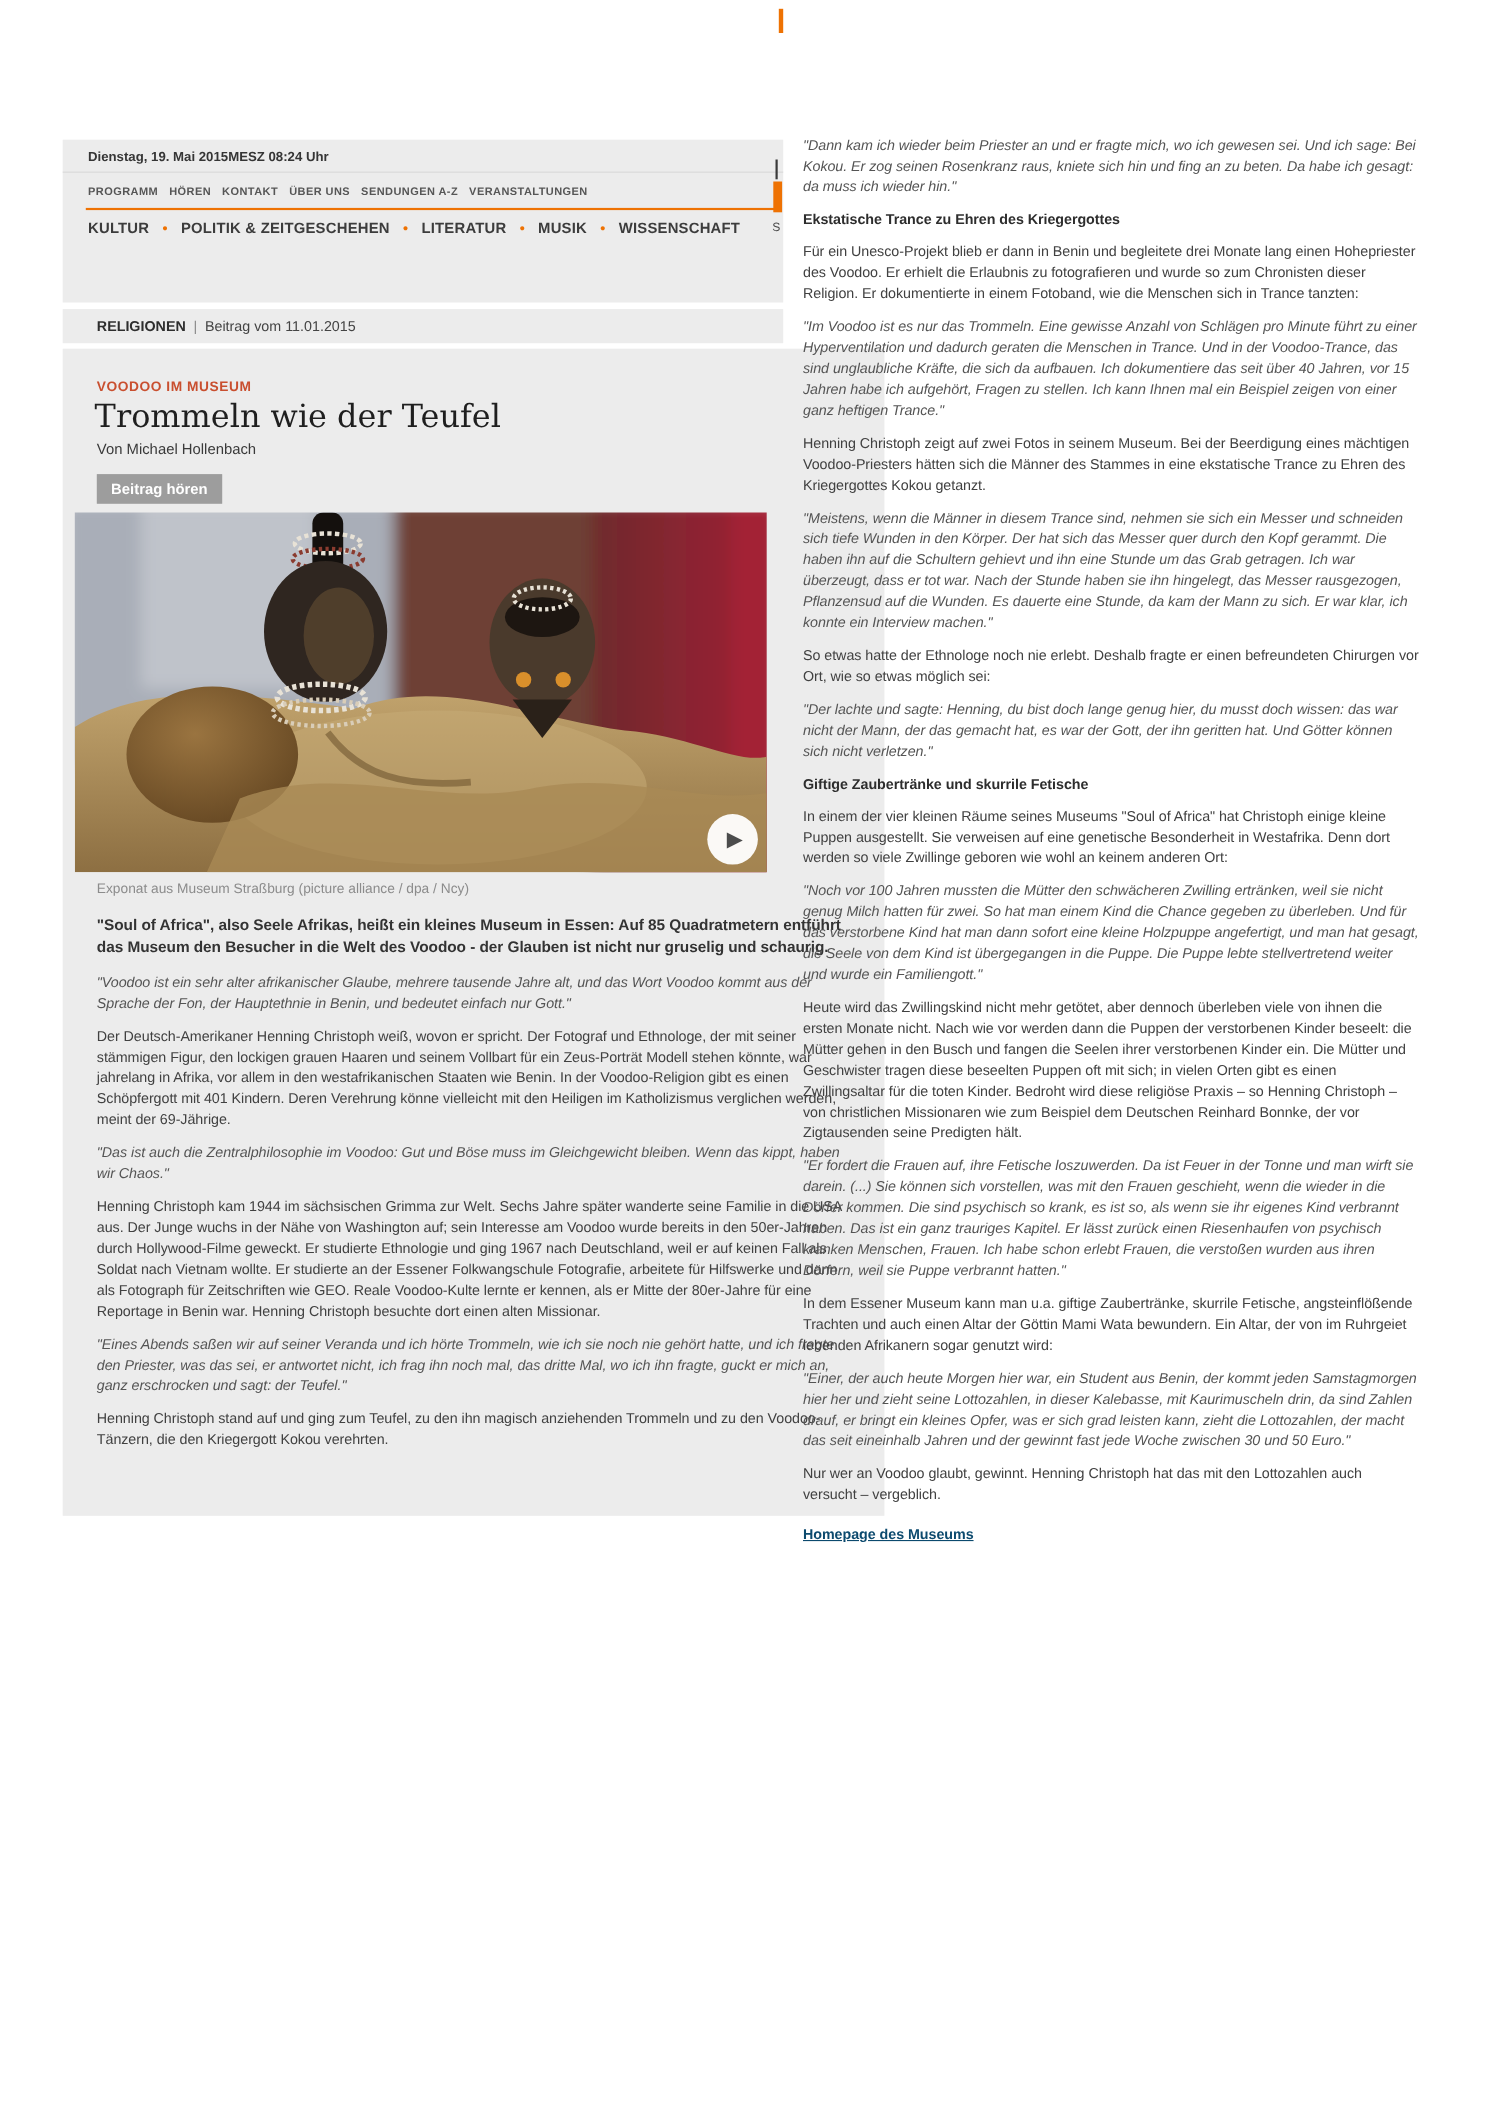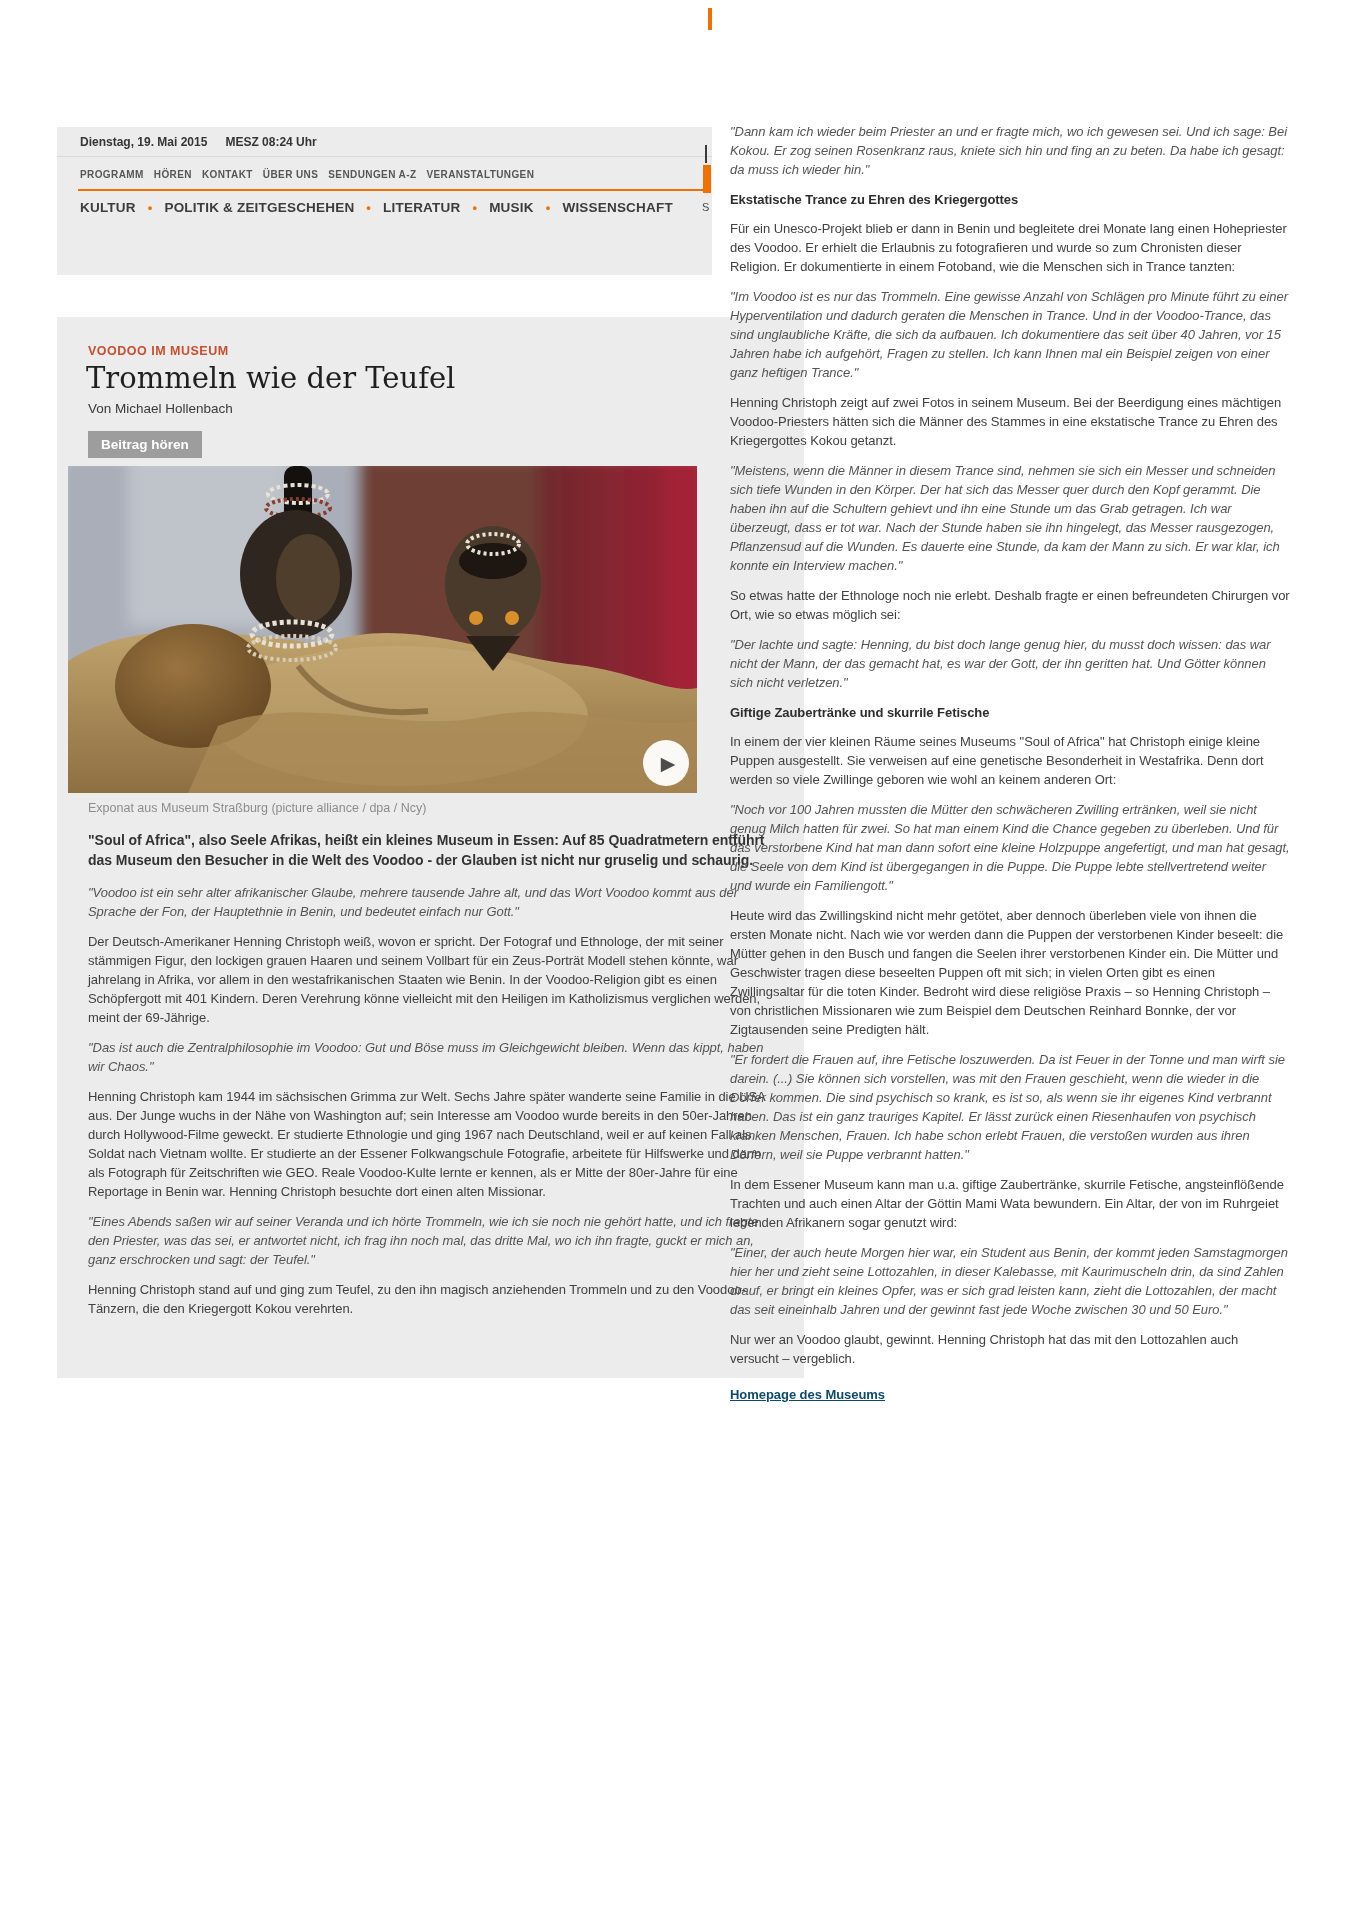--- a/index.html
+++ b/index.html
@@ -2,21 +2,21 @@
 <html lang="de"><head>
 <meta charset="utf-8">
 <style>
   html,body{margin:0;padding:0;background:#fff;}
   .canvas{position:relative;width:1357px;height:1920px;background:#ffffff;overflow:hidden;
           font-family:"Liberation Sans",sans-serif;}
 
   
   .box-header{position:absolute;left:57px;top:127px;width:655px;height:148px;background:#ececec;box-sizing:border-box;}
   .date-bar{padding:8px 0 7px 23px;border-bottom:1px solid #d9d9d9;font-size:12px;font-weight:bold;color:#353535;}
-  .date-bar .time{margin-left:18px;}
+  .date-bar .time{}
   .logo{display:inline-block;margin:5px 0 0 21px;background:#ee7203;color:#ffffff;font-weight:bold;
         font-size:22px;letter-spacing:-0.4px;padding:5px 16px 7px 12px;}
   .meta-nav{margin:12px 0 0 23px;font-size:10px;font-weight:bold;color:#565656;letter-spacing:0.4px;}
   .meta-nav span{margin-right:10px;}
   .orange-rule{margin:9px 0 0 21px;width:630px;height:0;border-top:2px solid #ee7203;}
   .main-nav{margin:9px 0 0 23px;font-size:13.5px;font-weight:bold;color:#3c3c3c;letter-spacing:0.2px;white-space:nowrap;}
   .main-nav .sep{color:#ee7203;margin:0 12px;font-size:13px;}
 
   
   .box-breadcrumb{position:absolute;left:57px;top:281px;width:655px;height:31px;background:#ececec;
@@ -62,20 +62,25 @@
 
   <div class="box-header">
     <div class="date-bar">
       <span>Dienstag, 19. Mai 2015</span><span class="time">MESZ 08:24 Uhr</span>
     </div>
     <div class="meta-nav"><span>PROGRAMM</span><span>HÖREN</span><span>KONTAKT</span><span>ÜBER UNS</span><span>SENDUNGEN A-Z</span><span>VERANSTALTUNGEN</span></div>
     <div class="orange-rule"></div>
     <div class="main-nav"><span>KULTUR</span><span class="sep">•</span><span>POLITIK &amp; ZEITGESCHEHEN</span><span class="sep">•</span><span>LITERATUR</span><span class="sep">•</span><span>MUSIK</span><span class="sep">•</span><span>WISSENSCHAFT</span></div>
   </div>
 
+  <div class="box-breadcrumb">
+    <span class="section">RELIGIONEN</span>
+    <span class="divider">|</span>
+    <span>Beitrag vom 11.01.2015</span>
+  </div>
 
   <div class="box-article">
     <div class="kicker">VOODOO IM MUSEUM</div>
     <h1 class="title" style="margin-top:3px;margin-bottom:0;">Trommeln wie der Teufel</h1>
     <div class="byline">Von Michael Hollenbach</div>
     <button class="listen-btn">Beitrag hören</button>
 
     <div class="image-wrap">
       <svg width="629" height="327" viewBox="0 0 629 327">
         <defs>

